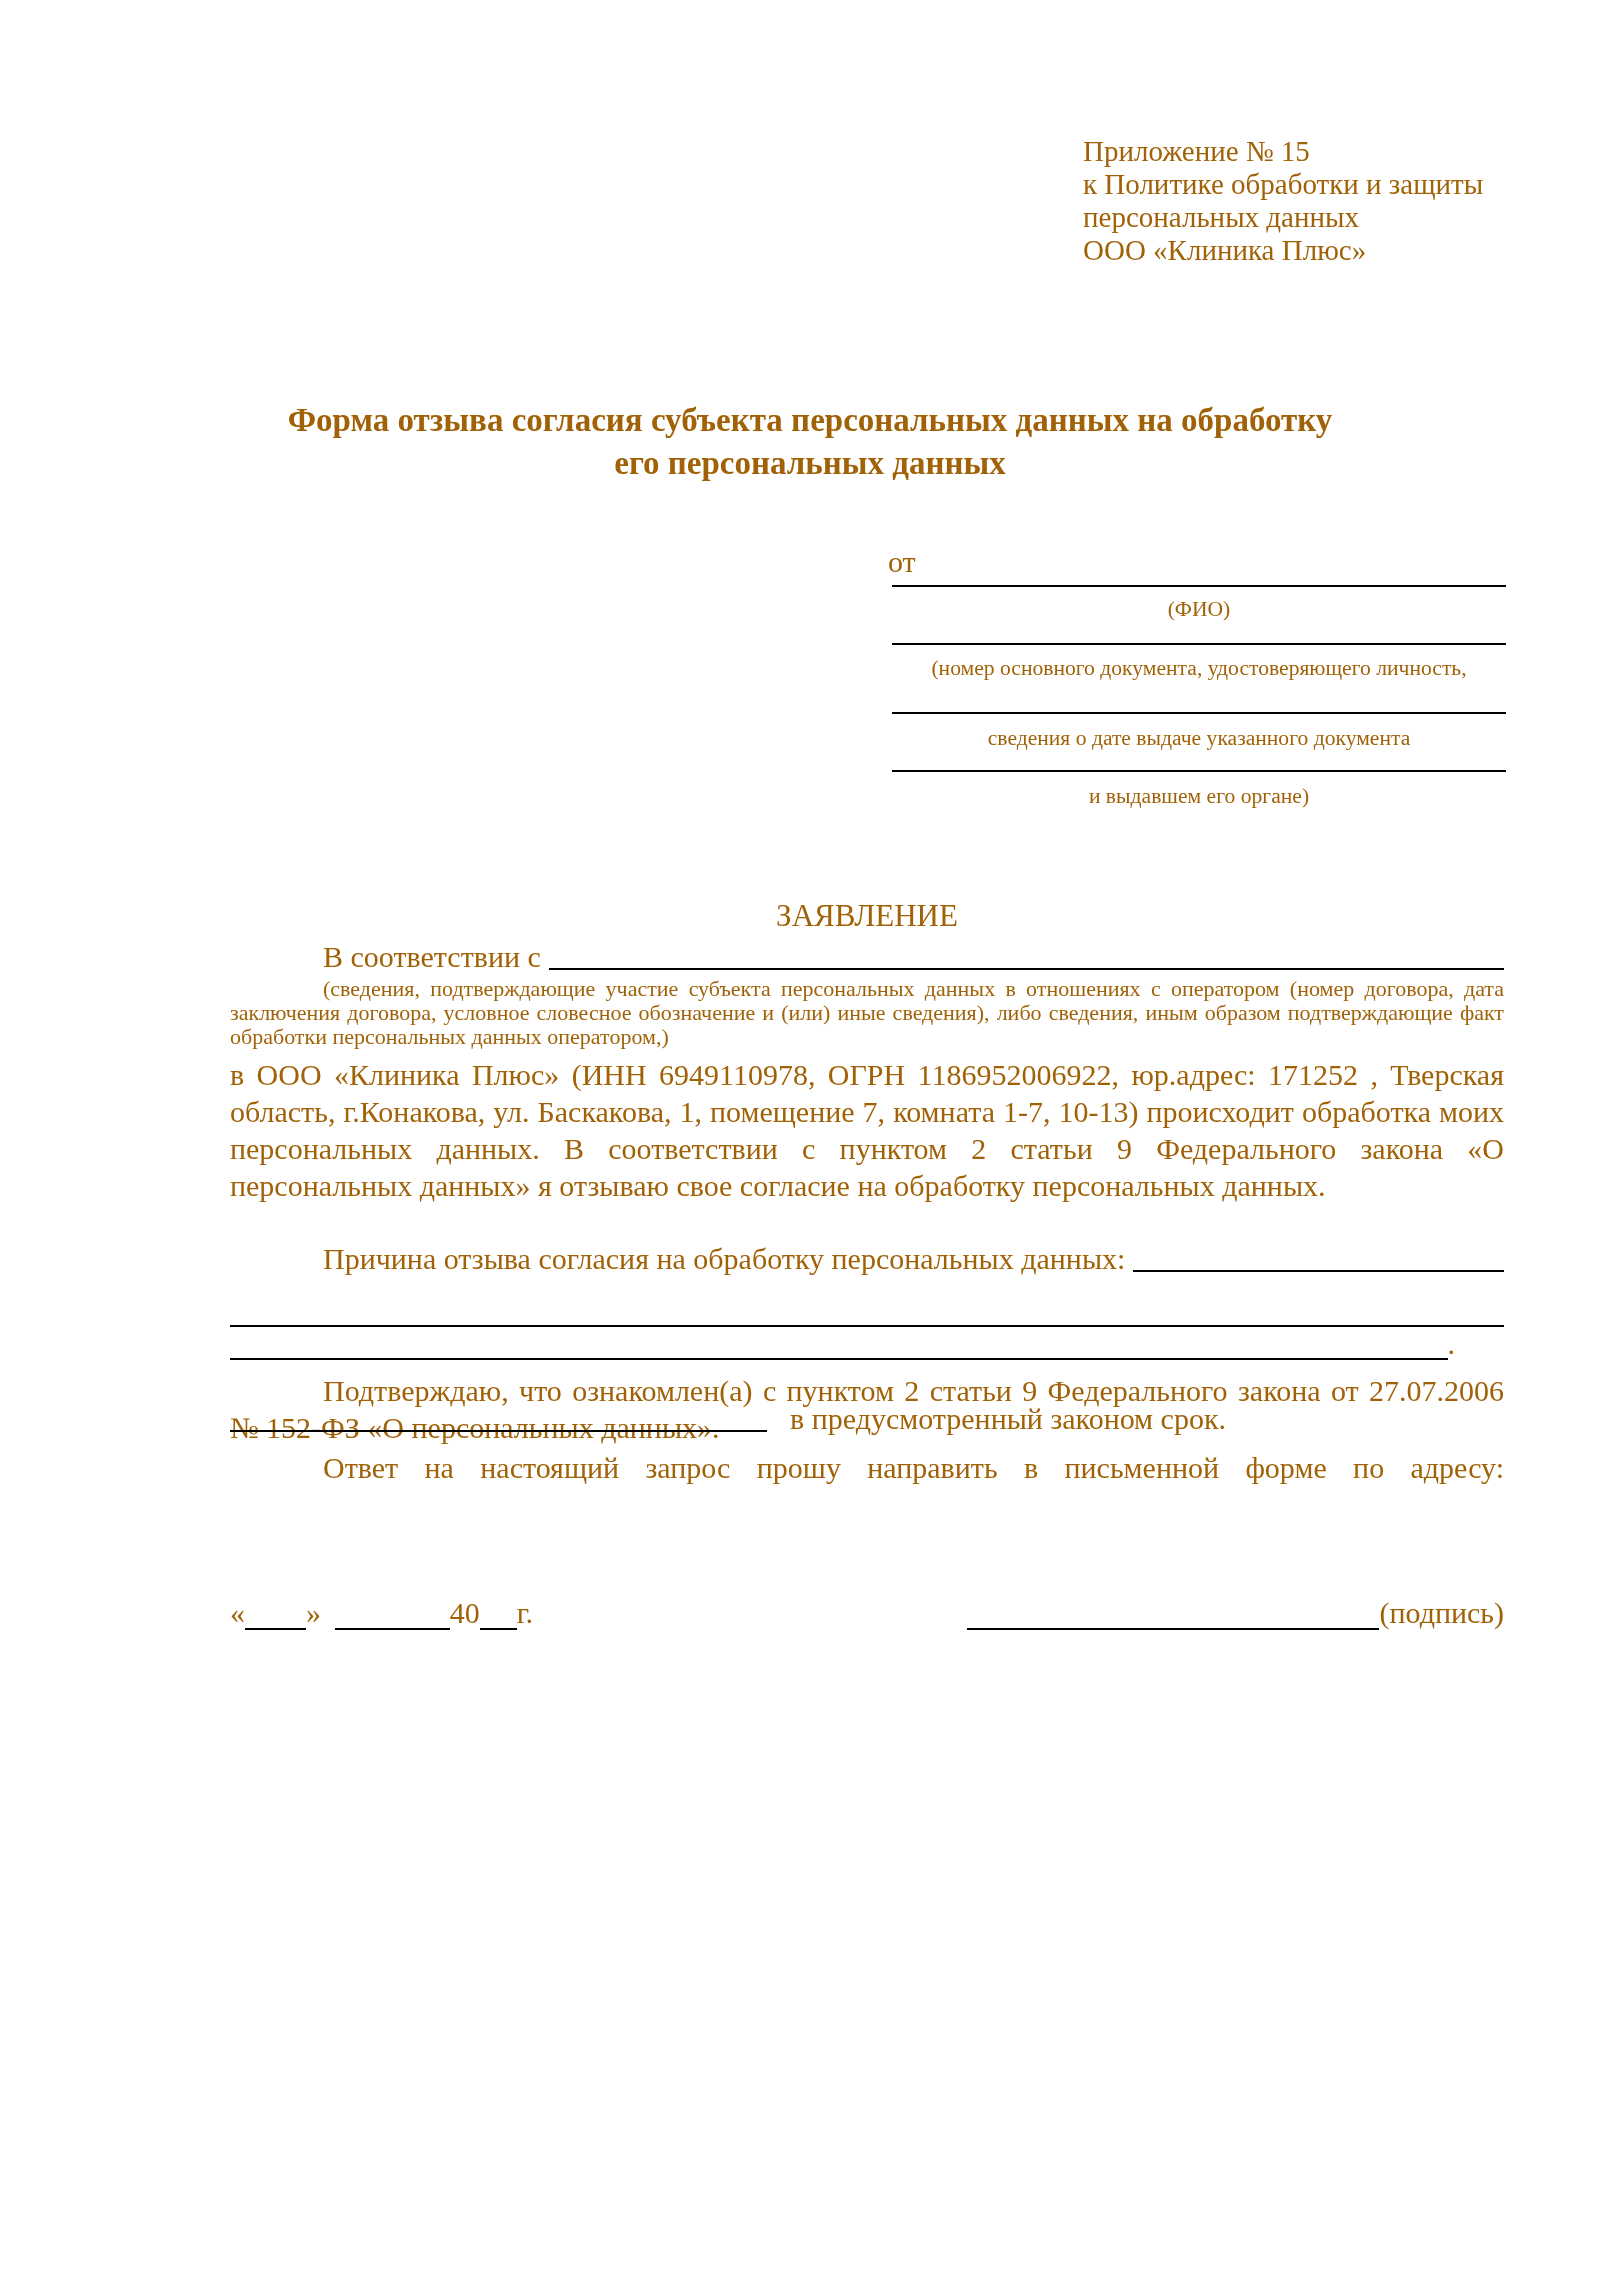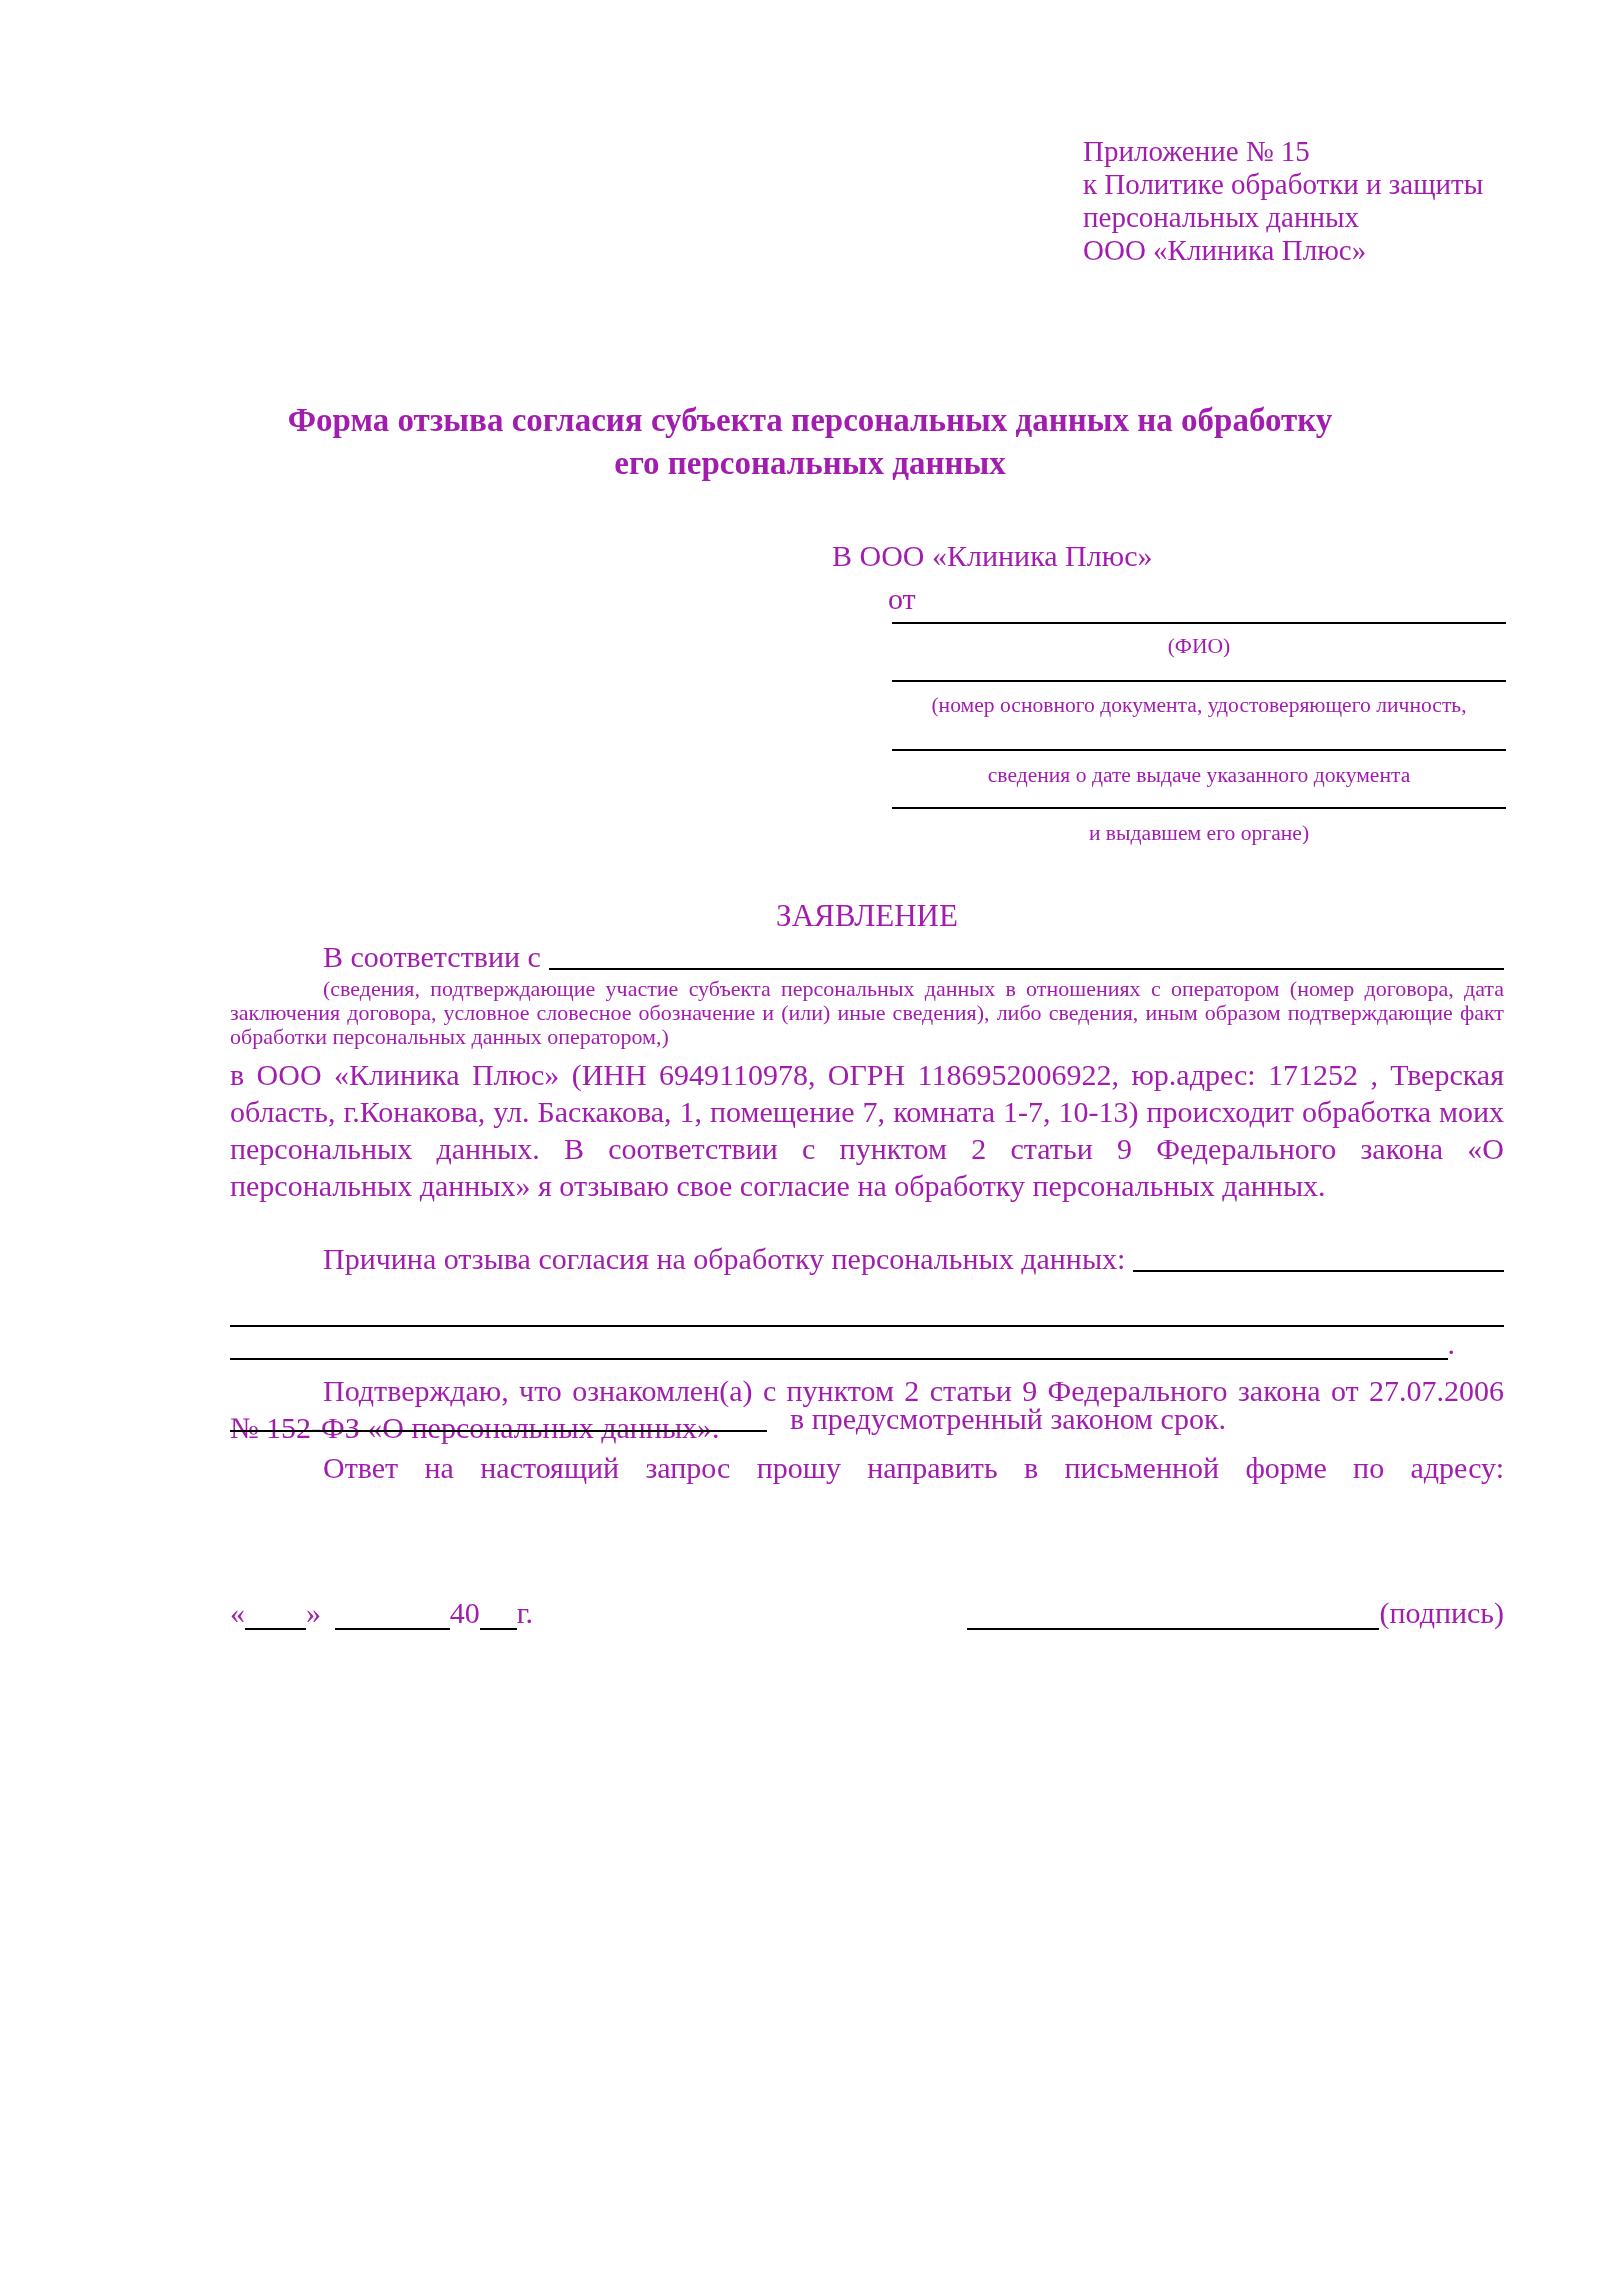--- a/index.html
+++ b/index.html
@@ -1,21 +1,21 @@
 <!DOCTYPE html>
 <html><head>
 <meta charset="utf-8">
 <style>
   * { margin:0; padding:0; box-sizing:border-box; }
   html,body { background:#ffffff; }
   .page {
     position:relative;
     width:1577px; height:2293px;
     background:#ffffff;
-    color:#a21caf;
+    color:#a16207;
     font-family:"Liberation Serif","DejaVu Serif",serif;
     overflow:hidden;
   }
 
   
   .header-block {
     position:absolute; left:1083px; top:135px;
     font-size:29px; line-height:33px;
   }
 
@@ -117,21 +117,20 @@
     <div>персональных данных</div>
     <div>ООО «Клиника Плюс»</div>
   </div>
 
   <div class="title">
     <div>Форма отзыва согласия субъекта персональных данных на обработку</div>
     <div>его персональных данных</div>
   </div>
 
   <div class="addressee">
-    <div class="addr-to">В ООО «Клиника Плюс»</div>
     <div class="addr-from">от</div>
     <div class="u-row u1"></div>
     <div class="cap cap-fio">(ФИО)</div>
     <div class="u-row u2"></div>
     <div class="cap cap-m">(номер основного документа, удостоверяющего личность,</div>
     <div class="u-row u3"></div>
     <div class="cap cap-m">сведения о дате выдаче указанного документа</div>
     <div class="u-row u4"></div>
     <div class="cap cap-m">и выдавшем его органе)</div>
   </div>

